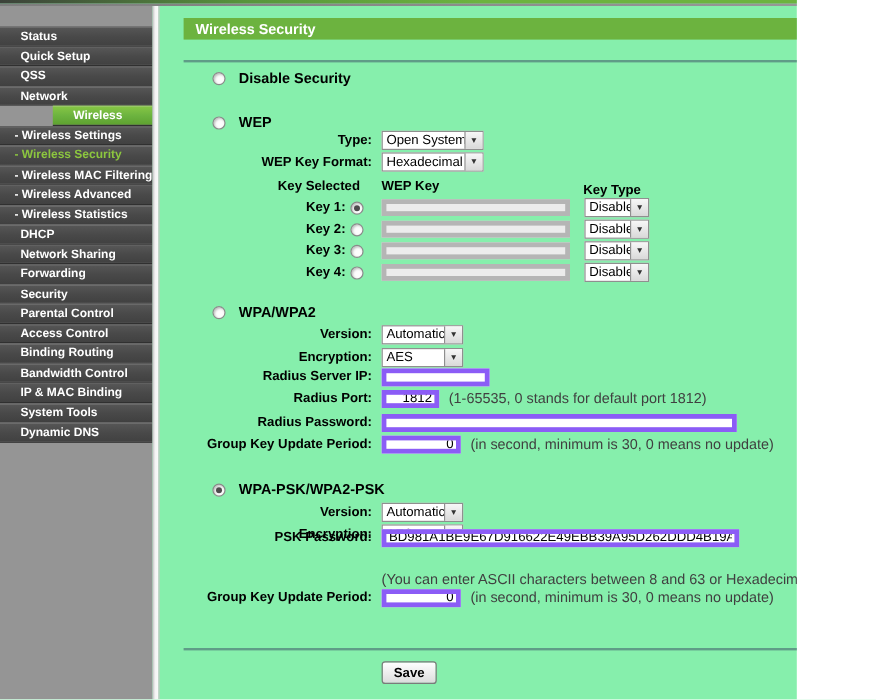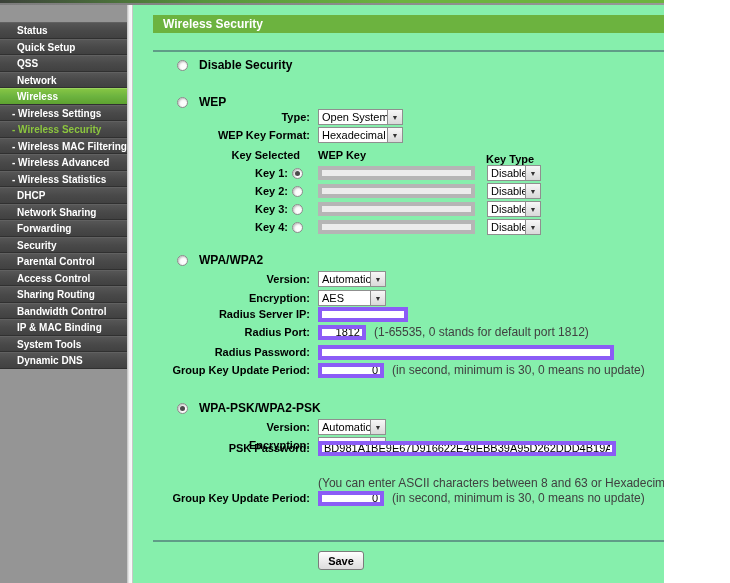--- a/index.html
+++ b/index.html
@@ -45,20 +45,21 @@
     border-bottom: 1px solid #303030;
     border-top: 1px solid #616161;
     white-space: nowrap;
     overflow: hidden;
     cursor: pointer;
   }
   .menu-item.sub { padding-left: 12px; }
   .menu-item.active-main {
     background: linear-gradient(#85c544, var(--accent-green, #6cb33f) 50%, #5ea230);
     border-top: 1px solid #9ad45e;
+    margin-left: 44px;
   }
   .menu-item.active-sub { color: var(--active-sub-green, #8cc63f); }
 
   
   .header-bar {
     position: absolute; left: 153px; top: 15px; width: 577px; height: 18px;
     background: var(--accent-green, #6cb33f);
     color: #fff; font-size: 12px; font-weight: bold;
     line-height: 18px; padding-left: 10px;
   }
@@ -146,21 +147,21 @@
       <div class="menu-item sub active-sub">- Wireless Security</div>
       <div class="menu-item sub">- Wireless MAC Filtering</div>
       <div class="menu-item sub">- Wireless Advanced</div>
       <div class="menu-item sub">- Wireless Statistics</div>
       <div class="menu-item">DHCP</div>
       <div class="menu-item">Network Sharing</div>
       <div class="menu-item">Forwarding</div>
       <div class="menu-item">Security</div>
       <div class="menu-item">Parental Control</div>
       <div class="menu-item">Access Control</div>
-      <div class="menu-item">Sharing Routing</div>
+      <div class="menu-item">Binding Routing</div>
       <div class="menu-item">Bandwidth Control</div>
       <div class="menu-item">IP &amp; MAC Binding</div>
       <div class="menu-item">System Tools</div>
       <div class="menu-item">Dynamic DNS</div>
     </div>
   </div>
   <div class="sidebar-edge"></div>
 
   <div class="header-bar">Wireless Security</div>
   <div class="divider d1"></div>

